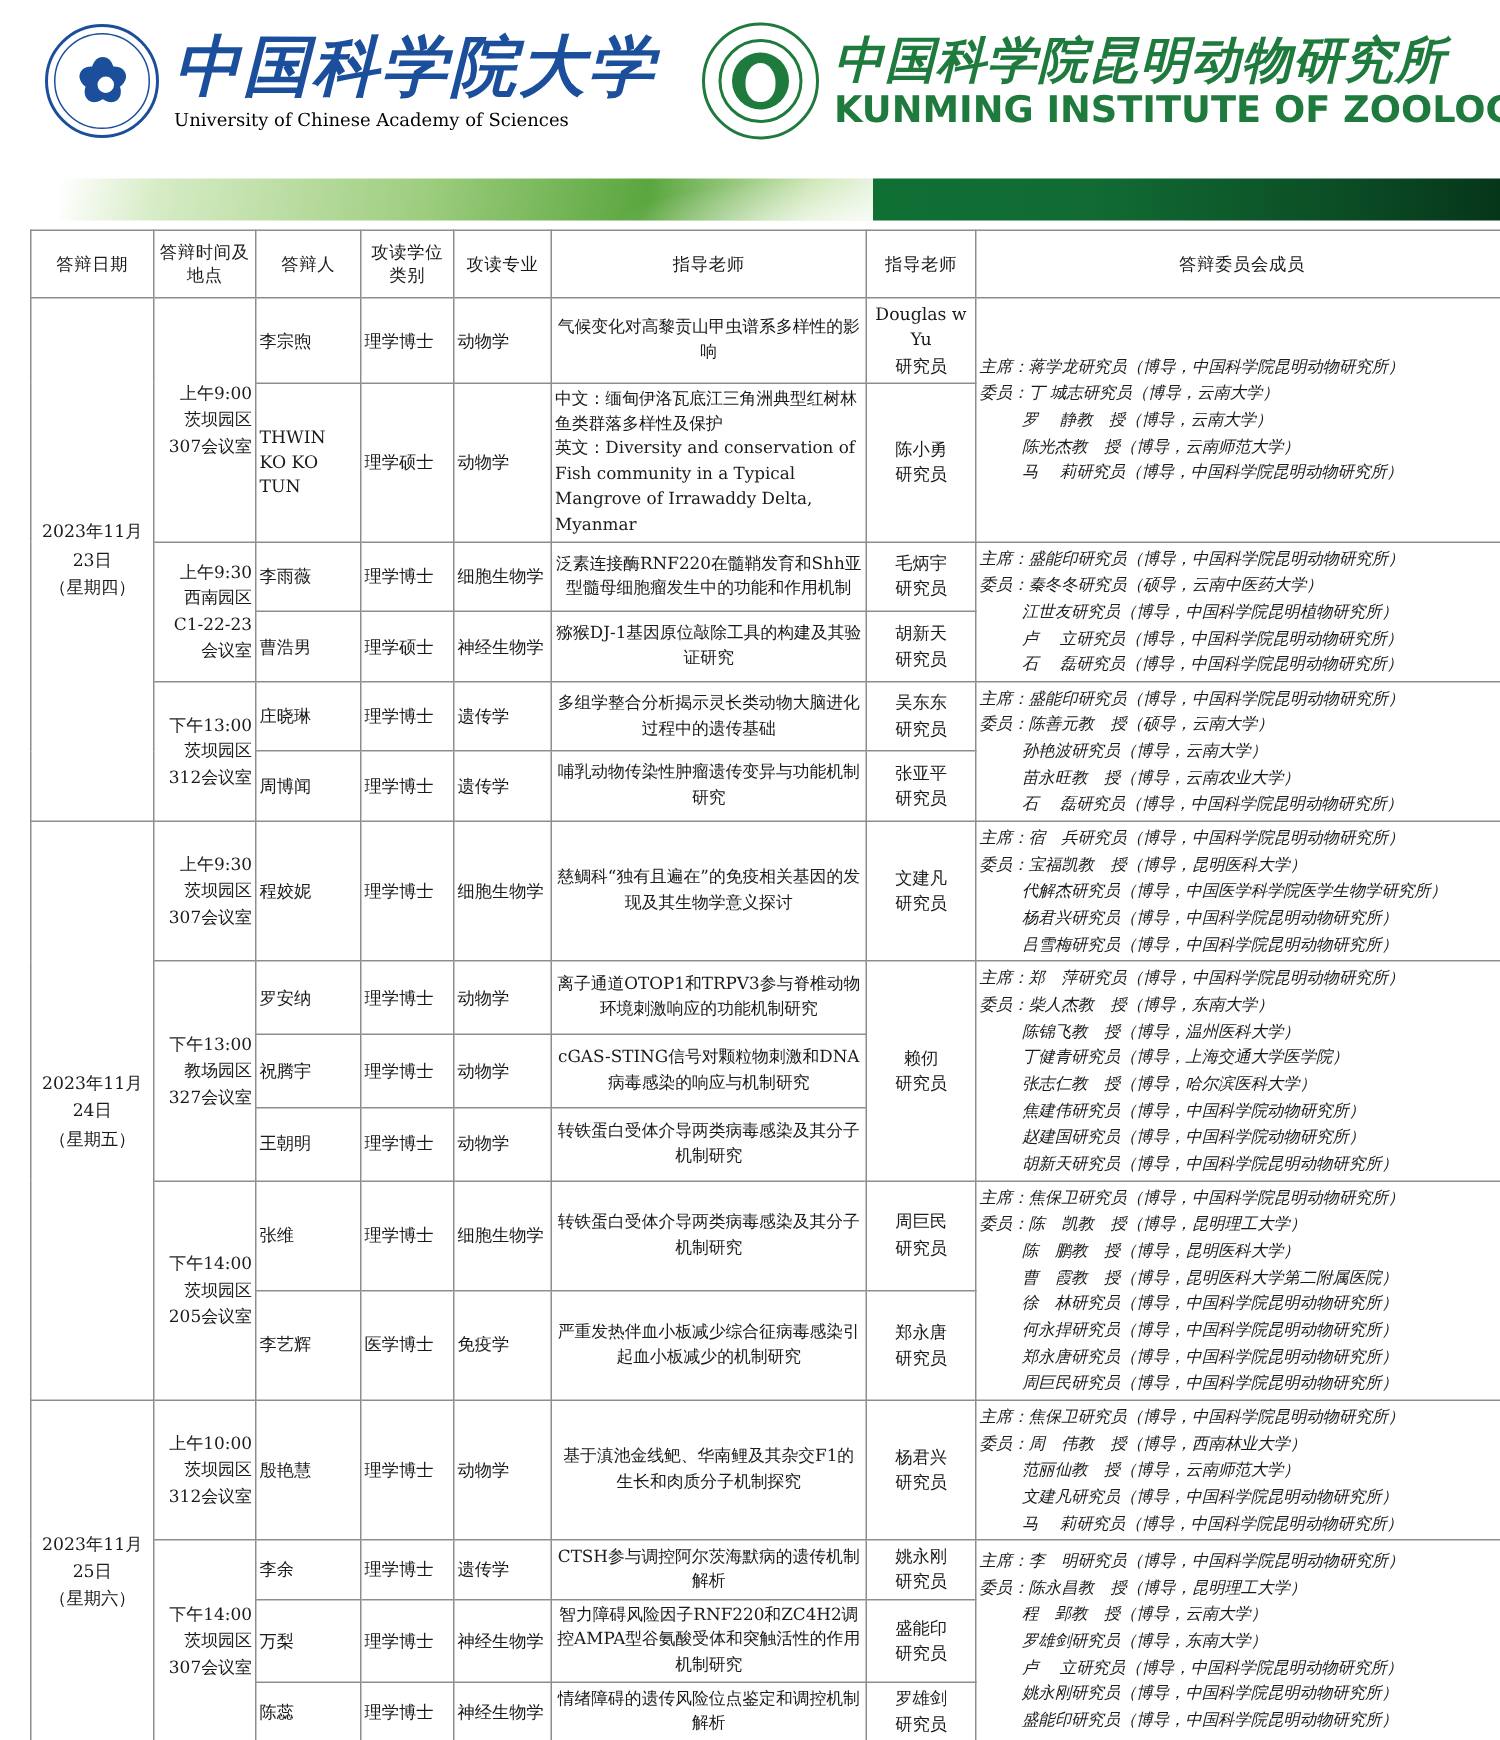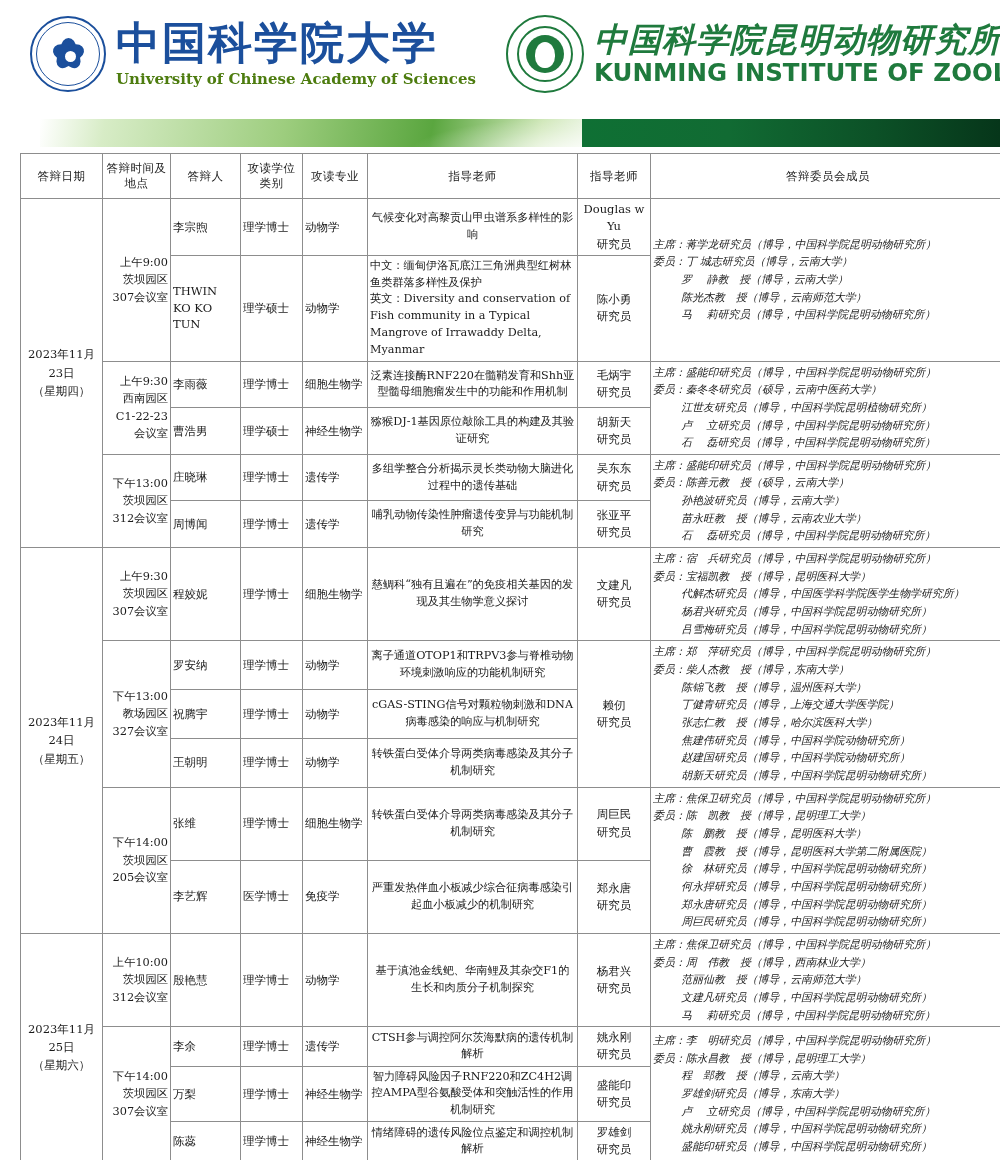--- a/index.html
+++ b/index.html
@@ -49,26 +49,26 @@
   .seal .flower .core{
     width:11px;height:11px;margin:0;left:50%;top:50%;
     margin-left:-5.5px;margin-top:-5.5px;border-radius:50%;
     background:#fff;border:2px solid #1b4f9c;transform:none;
   }
 
   .ucas-text{margin-left:10px;line-height:1;}
   .ucas-cn{
     font-family:"DejaVu Serif","Liberation Serif",serif;
     font-size:44px;font-weight:bold;color:#1b4f9c;
-    letter-spacing:2px;
+    letter-spacing:2px;font-style:italic;
     white-space:nowrap;
   }
   .ucas-en{
     font-family:"DejaVu Serif","Liberation Serif",serif;
-    font-size:15px;font-weight:bold;color:#4d7c0f;
+    font-size:12px;font-weight:normal;color:#000000;
     margin-top:7px;white-space:nowrap;
   }
 
   .kiz-seal{
     width:74px;height:74px;border-radius:50%;
     border:2.5px solid #1f7a3d;background:#fff;
     position:relative;flex:0 0 auto;
     display:flex;align-items:center;justify-content:center;
   }
   .kiz-seal::before{

